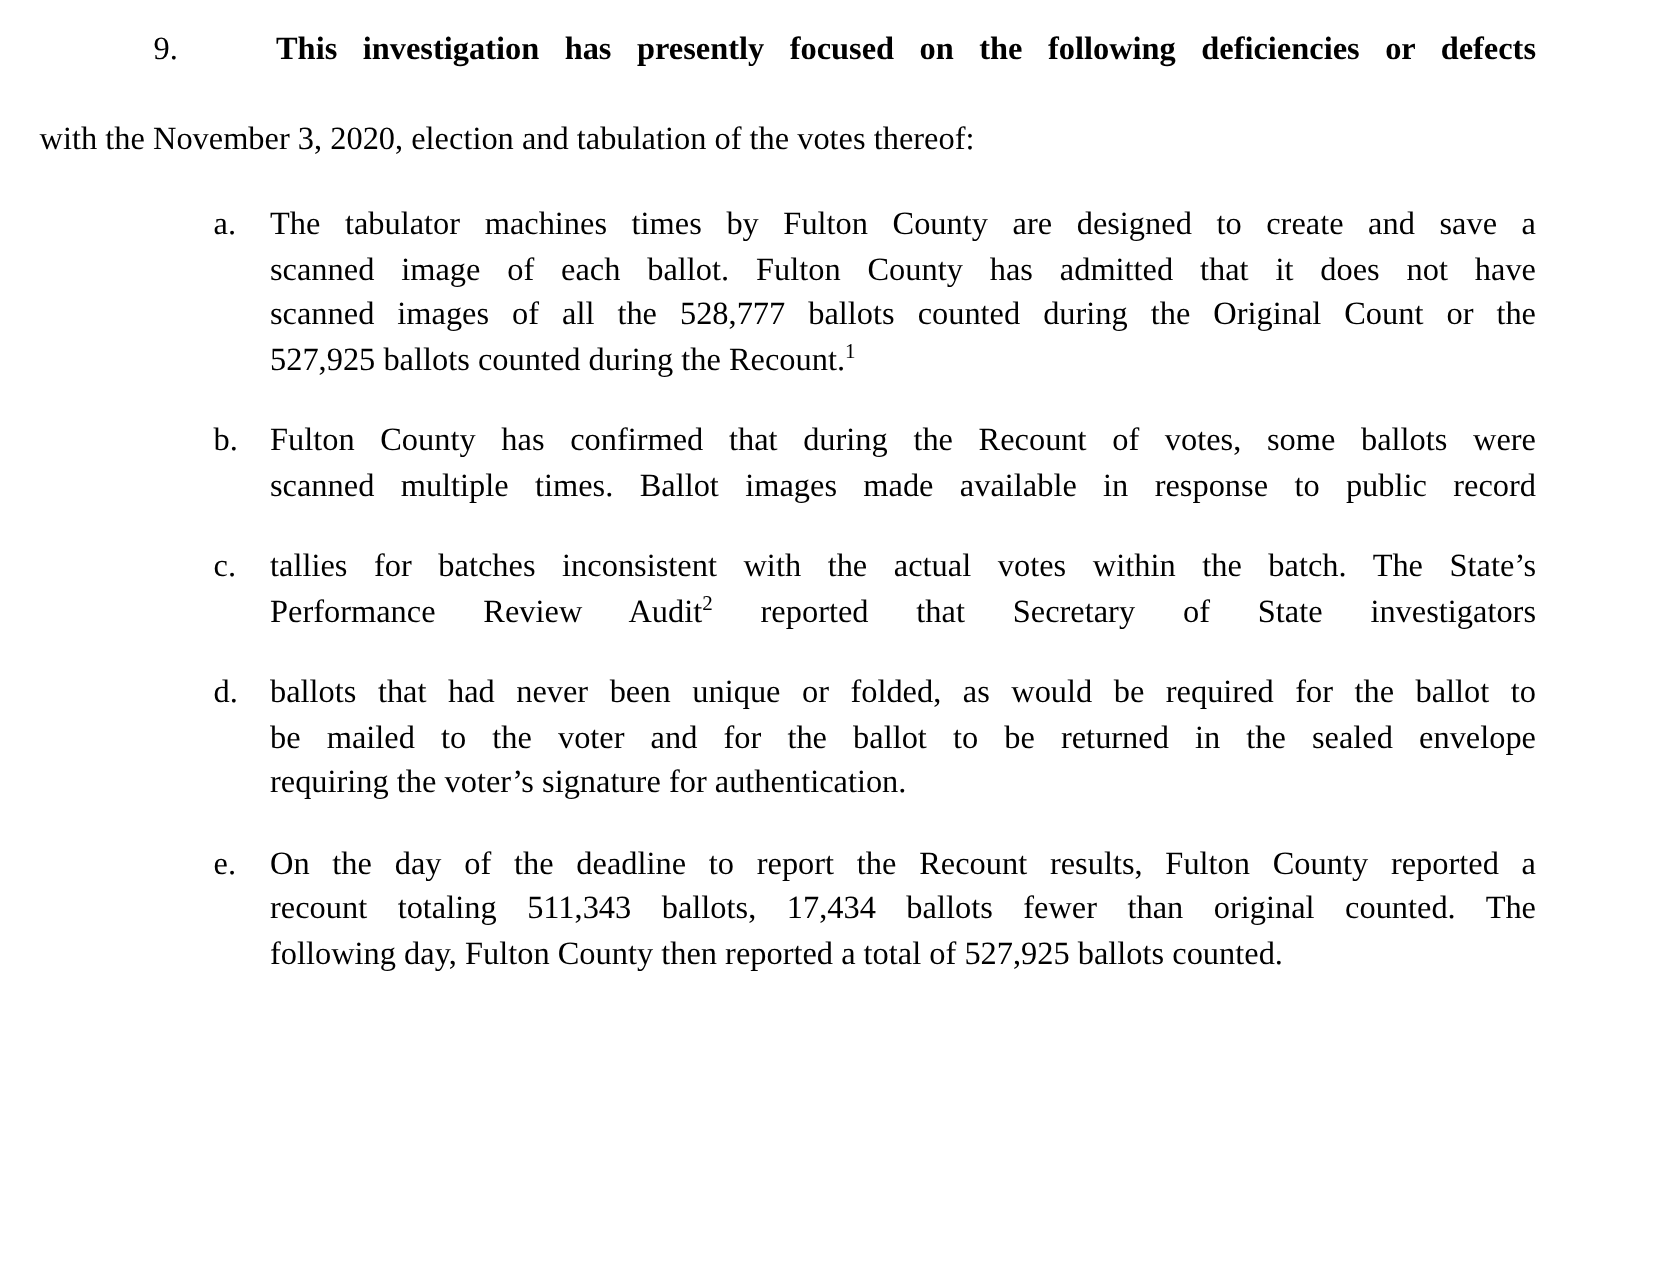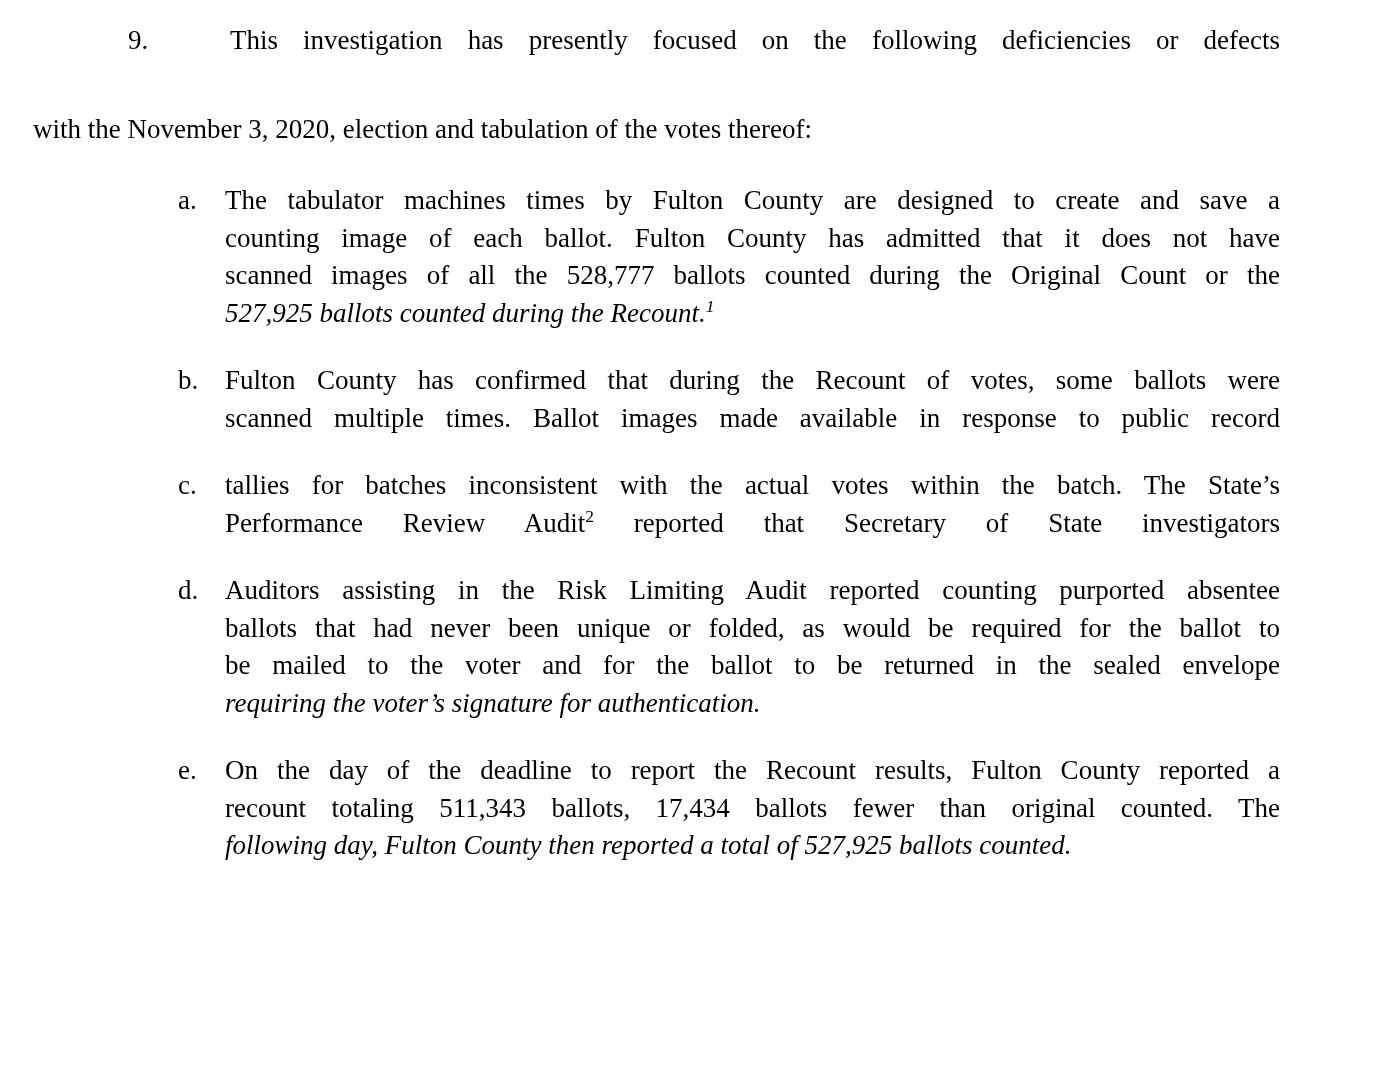--- a/index.html
+++ b/index.html
@@ -26,24 +26,25 @@
   }
   .para-number {
     flex: 0 0 102px;
     width: 102px;
   }
   .intro-text1 {
     display: block;
     flex: 1;
     text-align: justify;
     text-align-last: justify;
+    font-weight: bold;
   }
   .intro-line2 {
     line-height: 37px;
-    margin-top: 52px;
+    margin-top: 38px;
     text-align: left;
   }
   .items {
     margin-top: 34px;
     margin-left: 192px;
   }
   .item {
     position: relative;
     line-height: 37.5px;
     margin-bottom: 30px;
@@ -53,21 +54,20 @@
     left: -47px;
     top: 0;
   }
   .line {
     text-align: justify;
     text-align-last: justify;
   }
   .line.last {
     text-align: left;
     text-align-last: left;
-    font-style: italic;
   }
   sup {
     font-size: 0.65em;
     line-height: 0;
     vertical-align: baseline;
     position: relative;
     top: -0.55em;
   }
 </style>
 </head>
@@ -79,40 +79,39 @@
     <span class="para-number">9.</span>
     <span class="intro-text1">This investigation has presently focused on the following deficiencies or defects</span>
   </div>
   <div class="intro-line2">with the November 3, 2020, election and tabulation of the votes thereof:</div>
 
   <div class="items">
 
     <div class="item">
       <span class="marker">a.</span>
       <div class="line"><span>The tabulator machines times by Fulton County are designed to create and save a</span></div>
-      <div class="line"><span>counting image of each ballot.  Fulton County has admitted that it does not have</span></div>
+      <div class="line"><span>scanned image of each ballot.  Fulton County has admitted that it does not have</span></div>
       <div class="line"><span>scanned images of all the 528,777 ballots counted during the Original Count or the</span></div>
       <div class="line last"><span>527,925 ballots counted during the Recount.</span><sup>1</sup><span></span></div>
     </div>
 
     <div class="item">
       <span class="marker">b.</span>
       <div class="line"><span>Fulton County has confirmed that during the Recount of votes, some ballots were</span></div>
       <div class="line"><span>scanned multiple times.  Ballot images made available in response to public record</span></div>
     </div>
 
     <div class="item">
       <span class="marker">c.</span>
       <div class="line"><span>tallies for batches inconsistent with the actual votes within the batch.  The State’s</span></div>
       <div class="line"><span>Performance Review Audit</span><sup>2</sup><span> reported that Secretary of State investigators</span></div>
     </div>
 
     <div class="item">
       <span class="marker">d.</span>
-      <div class="line"><span>Auditors assisting in the Risk Limiting Audit reported counting purported absentee</span></div>
       <div class="line"><span>ballots that had never been unique or folded, as would be required for the ballot to</span></div>
       <div class="line"><span>be mailed to the voter and for the ballot to be returned in the sealed envelope</span></div>
       <div class="line last"><span>requiring the voter’s signature for authentication.</span></div>
     </div>
 
     <div class="item">
       <span class="marker">e.</span>
       <div class="line"><span>On the day of the deadline to report the Recount results, Fulton County reported a</span></div>
       <div class="line"><span>recount totaling 511,343 ballots, 17,434 ballots fewer than original counted.  The</span></div>
       <div class="line last"><span>following day, Fulton County then reported a total of 527,925 ballots counted.</span></div>

